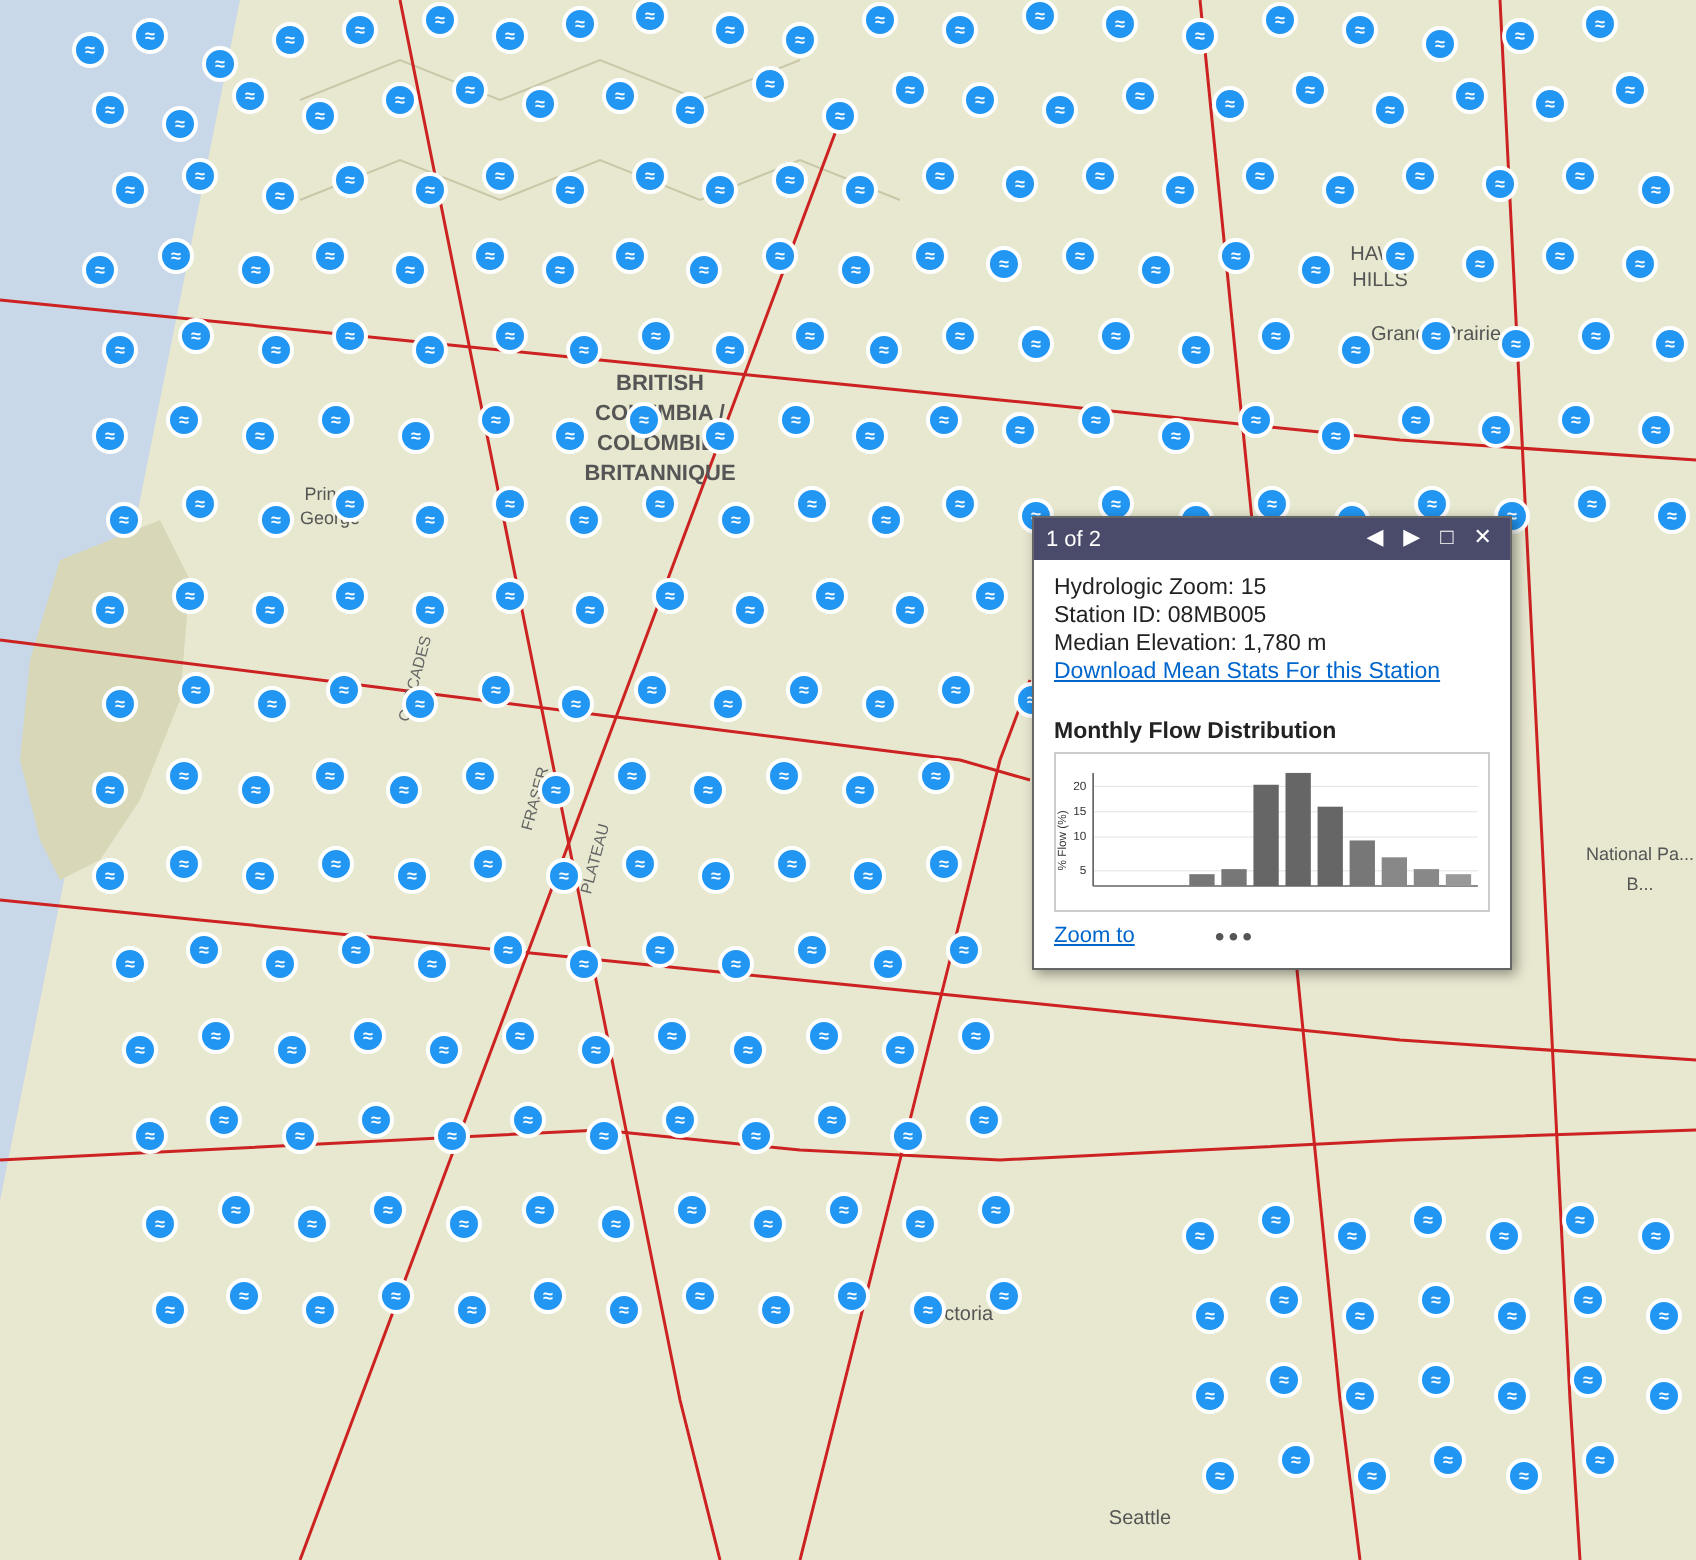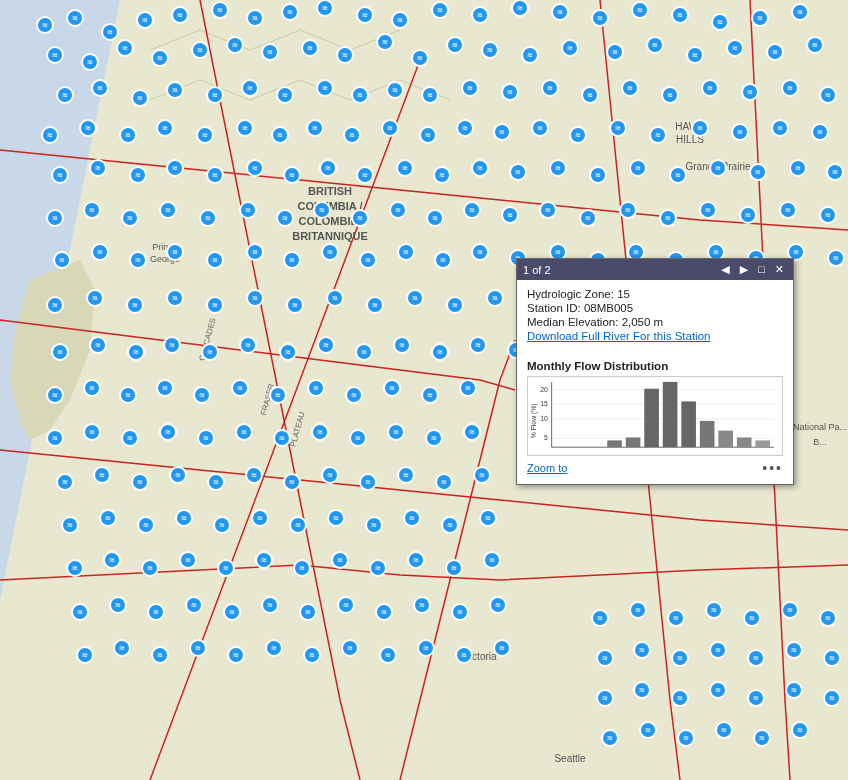--- a/index.html
+++ b/index.html
@@ -17,21 +17,21 @@
       position: absolute;
       top: 0; left: 0;
       width: 100%; height: 100%;
     }
 
     
     #popup-panel {
       position: absolute;
       top: 258px;
       left: 516px;
-      width: 278px;
+      width: 240px;
       background: white;
       border: 1px solid #666;
       box-shadow: 2px 2px 6px rgba(0,0,0,0.4);
       z-index: 100;
     }
 
     #popup-titlebar {
       background: #4a4a6a;
       color: white;
       display: flex;
@@ -115,21 +115,21 @@
       background: white;
     }
 
     #chart-svg {
       width: 100%;
       height: 100%;
     }
 
     #chart-footer {
       display: flex;
-      justify-content: space-between;
+      justify-content: flex-start;
       align-items: center;
       margin-top: 4px;
       gap: 40px;
     }
 
     #zoom-link {
       color: #0066cc;
       text-decoration: underline;
       cursor: pointer;
       font-size: 11px;
@@ -506,24 +506,24 @@
     <div id="popup-titlebar">
       <span>1 of 2</span>
       <div id="popup-titlebar-controls">
         <button class="title-btn">◀</button>
         <button class="title-btn">▶</button>
         <button class="title-btn">□</button>
         <button class="title-btn">✕</button>
       </div>
     </div>
     <div id="popup-body">
-      <div class="info-row"><span>Hydrologic Zone:</span> <span>15</span></div>
+      <div class="info-row"><span>Hydrologic Zoom:</span> <span>15</span></div>
       <div class="info-row"><span>Station ID:</span> <span>08MB005</span></div>
-      <div class="info-row"><span>Median Elevation:</span> <span>2,050 m</span></div>
-      <a class="link-row">Download Full River For this Station</a>
+      <div class="info-row"><span>Median Elevation:</span> <span>1,780 m</span></div>
+      <a class="link-row">Download Mean Stats For this Station</a>
 
       <table class="stats-table">
         <tbody id="stats-tbody">
           </tbody>
       </table>
 
       <div id="chart-title">Monthly Flow Distribution</div>
       <div id="chart-area">
         <svg id="chart-svg" viewBox="0 0 256 80">
 

